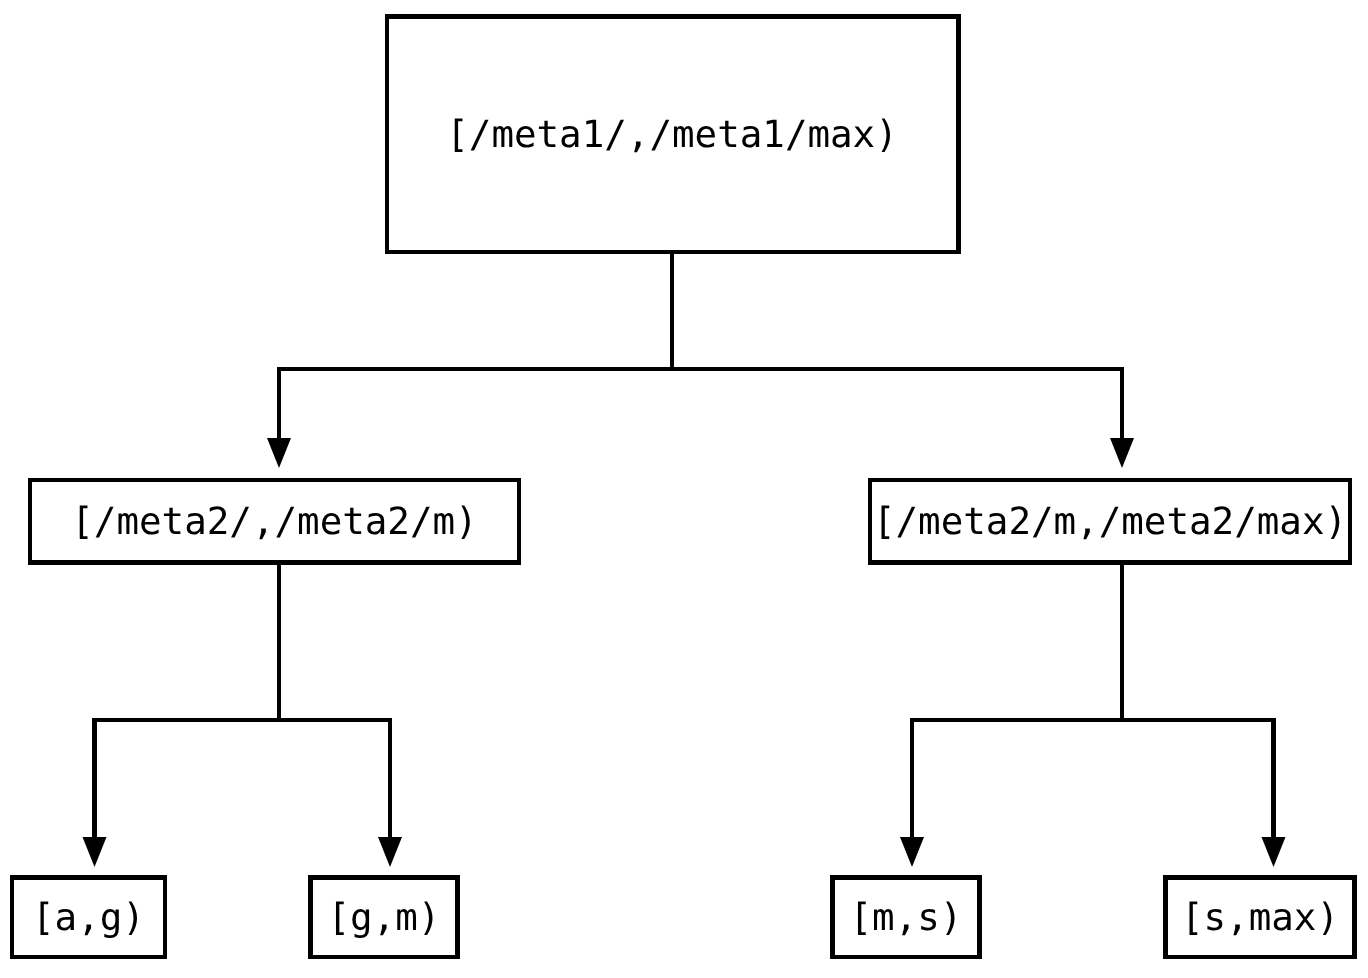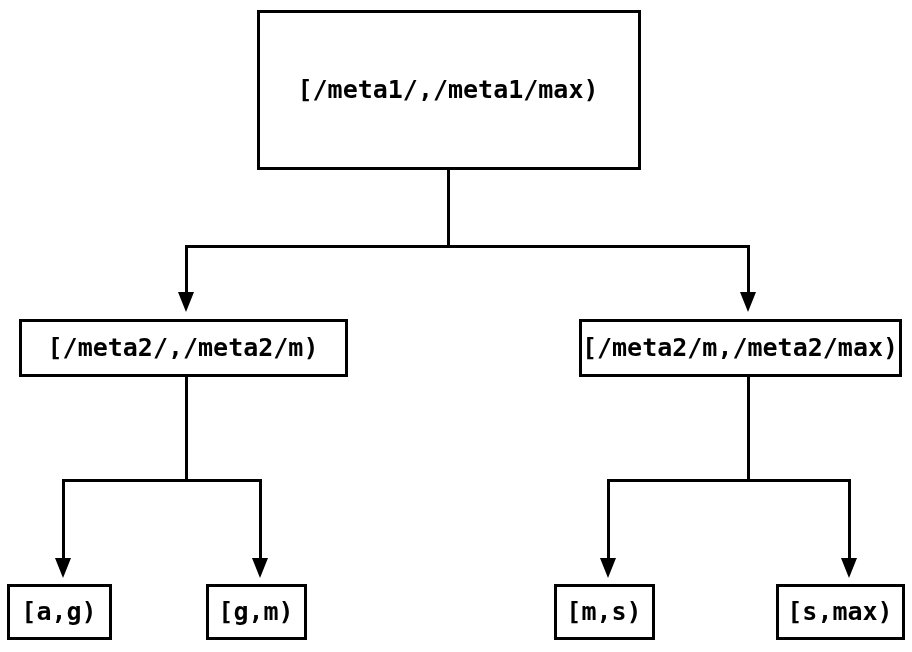--- a/index.html
+++ b/index.html
@@ -12,21 +12,20 @@
     width: 912px;
     height: 652px;
     overflow: hidden;
     font-family: "DejaVu Sans Mono", "Liberation Mono", monospace;
   }
   #diagram-root {
     position: relative;
     width: 864px;
     height: 652px;
     background: #ffffff;
-    font-weight: bold;
   }
   svg.tree-canvas {
     display: block;
     width: 912px;
     height: 652px;
     background: #ffffff;
     shape-rendering: crispEdges;
   }
   .node-box {
     fill: #ffffff;

